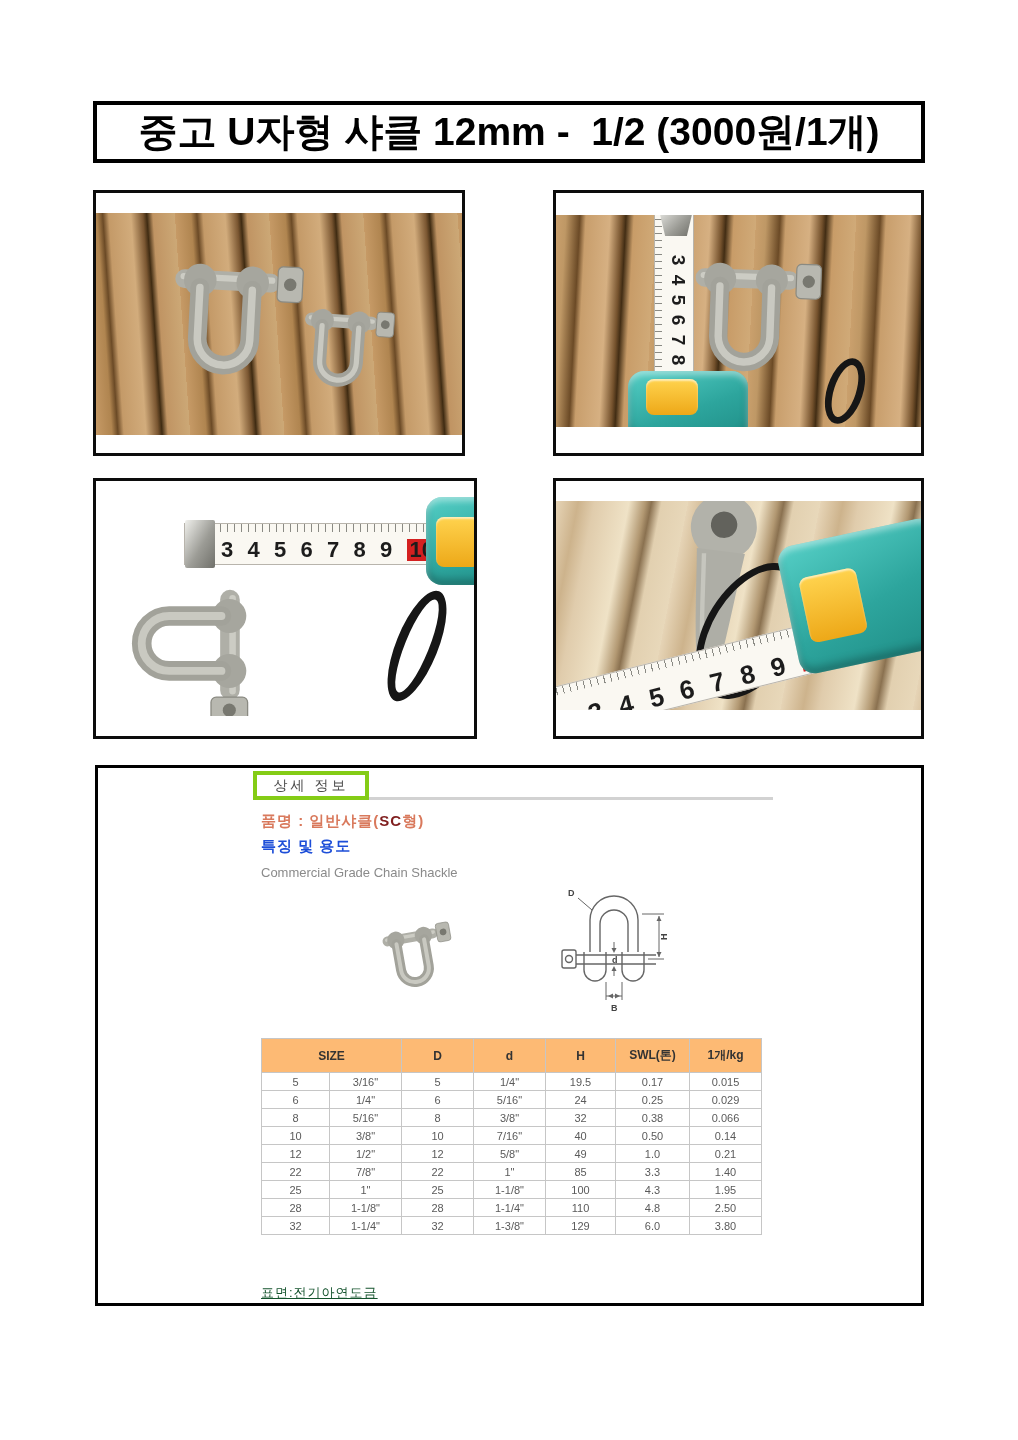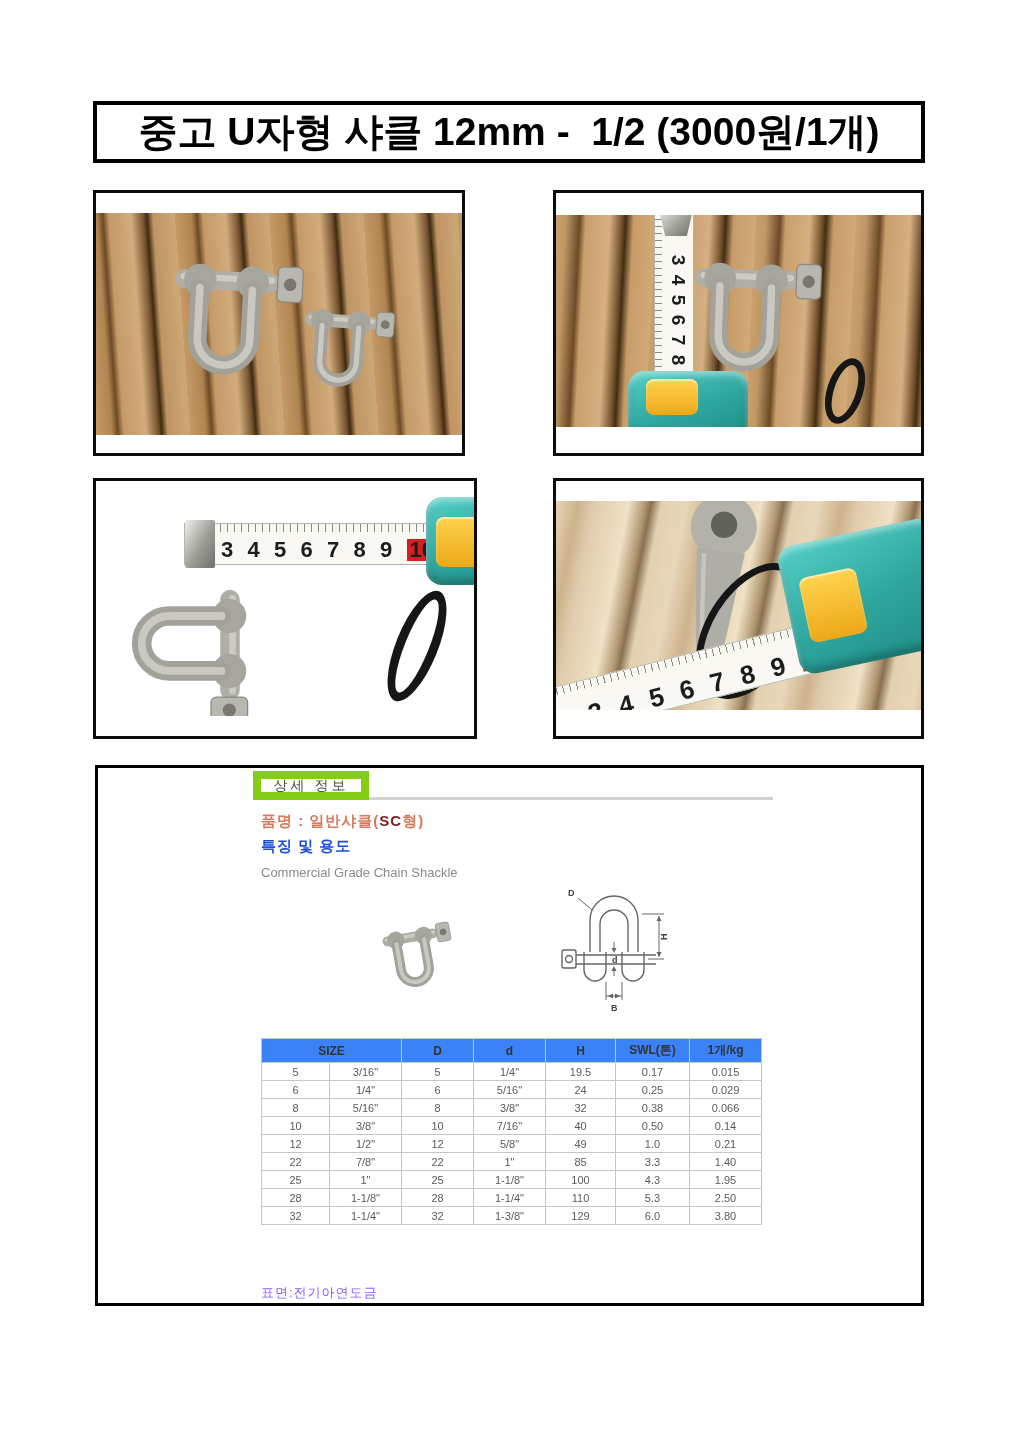--- a/index.html
+++ b/index.html
@@ -97,39 +97,39 @@
   .tape-p4{ left:-14px; top:152px; width:300px; height:50px; padding:2px 6px 3px 40px; transform:rotate(-14deg); }
   .tape-p4 .thn{ font-size:26px; }
   .tape-p4 .tred{ font-size:24px; }
   .tb-p4{ right:-26px; top:30px; width:160px; height:130px; transform:rotate(-12deg); }
   .tb-p4 .tape-btn{ left:16px; top:34px; width:58px; height:66px; }
 
   
   .detail-box{ position:absolute; left:95px; top:765px; width:829px; height:541px;
     border:3px solid #000; background:#fff; }
   .tab{ position:absolute; left:155px; top:3px; width:116px; height:29px;
-    border:8px solid #84cc16; background:#fff; z-index:2;
+    border:4px solid #84cc16; background:#fff; z-index:2;
     display:flex; align-items:center; justify-content:center;
     font-size:14px; color:#4a4a4a; letter-spacing:3px; }
   .tab-divider{ position:absolute; left:269px; top:29px; width:406px; height:3px; background:#d2d2d2; }
 
   .pname{ position:absolute; left:163px; top:44px; font-size:15px; font-weight:bold; color:#d9795c; letter-spacing:1px;}
   .pname .sc{ color:#7f1d1d; }
   .pfeat{ position:absolute; left:163px; top:69px; font-size:15px; font-weight:bold; color:#1d4ed8; letter-spacing:1px;}
   .pdesc{ position:absolute; left:163px; top:97px; font-size:13px; color:#8a8a8a; }
 
   .prod-photo{ position:absolute; left:278px; top:132px; width:80px; height:110px; overflow:visible; }
   .diagram{ position:absolute; left:462px; top:116px; width:118px; height:132px; overflow:visible; }
   .diagram text{ font-size:9px; font-weight:bold; fill:#444; font-family:"Liberation Sans",sans-serif; }
 
   table.spec{ position:absolute; left:163px; top:270px; border-collapse:collapse; table-layout:fixed; }
   table.spec th, table.spec td{ border:1px solid #c6c6c6; text-align:center; }
-  table.spec th{ background:#3b82f6; color:#333; font-size:12px; font-weight:bold; height:24px; }
+  table.spec th{ background:#fdba74; color:#333; font-size:12px; font-weight:bold; height:34px; }
   table.spec td{ color:#5a5a5a; font-size:11px; height:18px; }
-  .spec-footer{ position:absolute; left:163px; top:516px; font-size:13px; color:#8b5cf6; letter-spacing:1px;}
+  .spec-footer{ position:absolute; left:163px; top:516px; font-size:13px; color:#14532d; letter-spacing:1px;text-decoration:underline;}
   .hidden-defs{ position:absolute; width:0; height:0; overflow:hidden; }
 </style>
 </head>
 <body>
 
 <svg class="hidden-defs" aria-hidden="true">
   <defs>
     <symbol id="shackle" viewBox="0 0 120 130">
       <rect x="14" y="30" width="84" height="15" rx="7.5" fill="#afafa7"></rect>
       <rect x="18" y="33" width="76" height="5" rx="2.5" fill="#d8d8d0" opacity="0.7"></rect>
@@ -360,21 +360,21 @@
           <td>100</td>
           <td>4.3</td>
           <td>1.95</td>
         </tr>
         <tr>
           <td>28</td>
           <td>1-1/8"</td>
           <td>28</td>
           <td>1-1/4"</td>
           <td>110</td>
-          <td>5.3</td>
+          <td>4.8</td>
           <td>2.50</td>
         </tr>
         <tr>
           <td>32</td>
           <td>1-1/4"</td>
           <td>32</td>
           <td>1-3/8"</td>
           <td>129</td>
           <td>6.0</td>
           <td>3.80</td>

